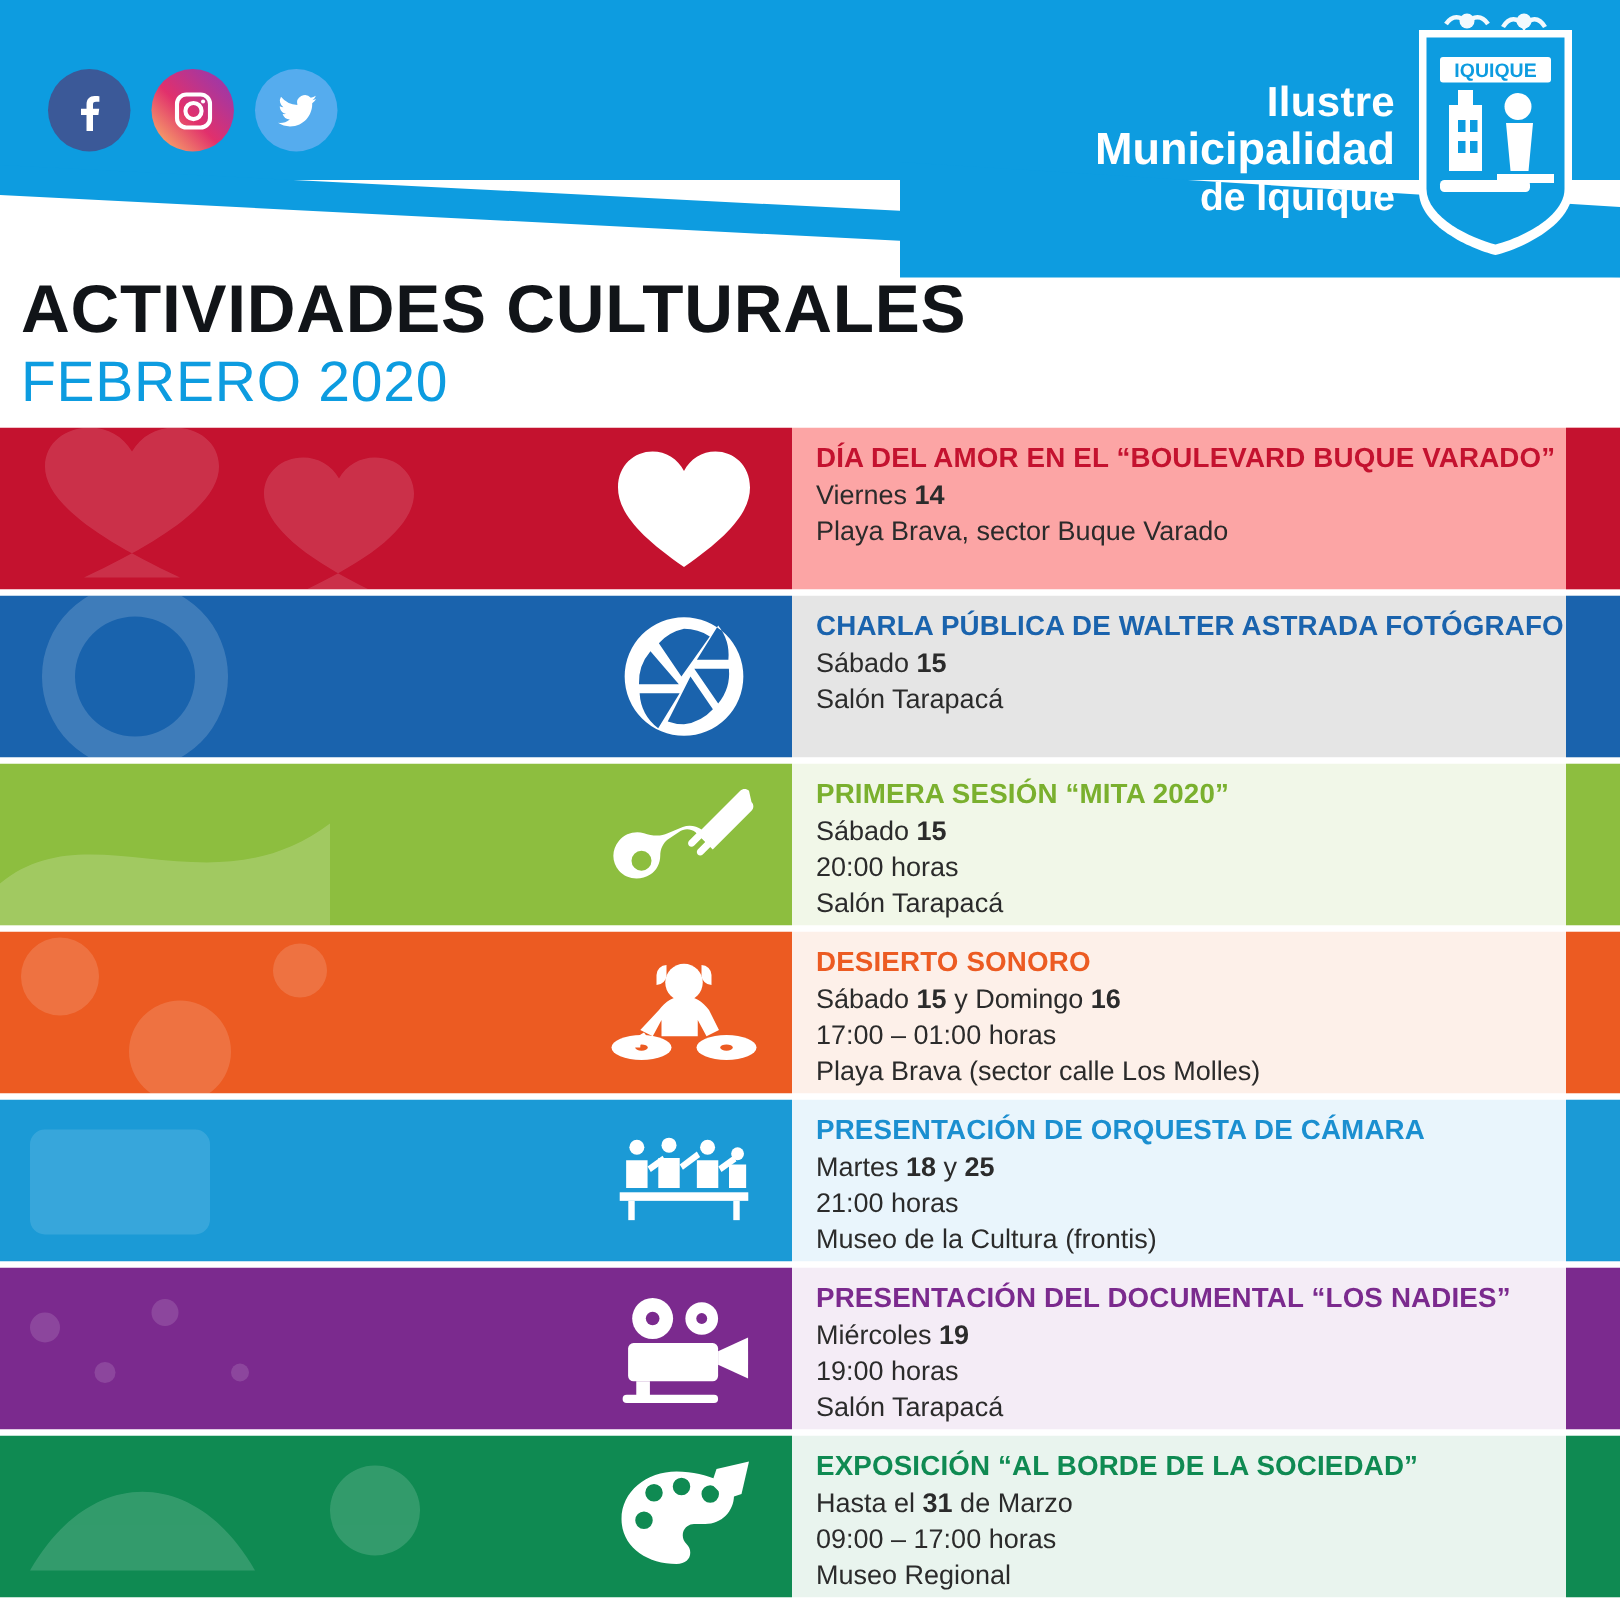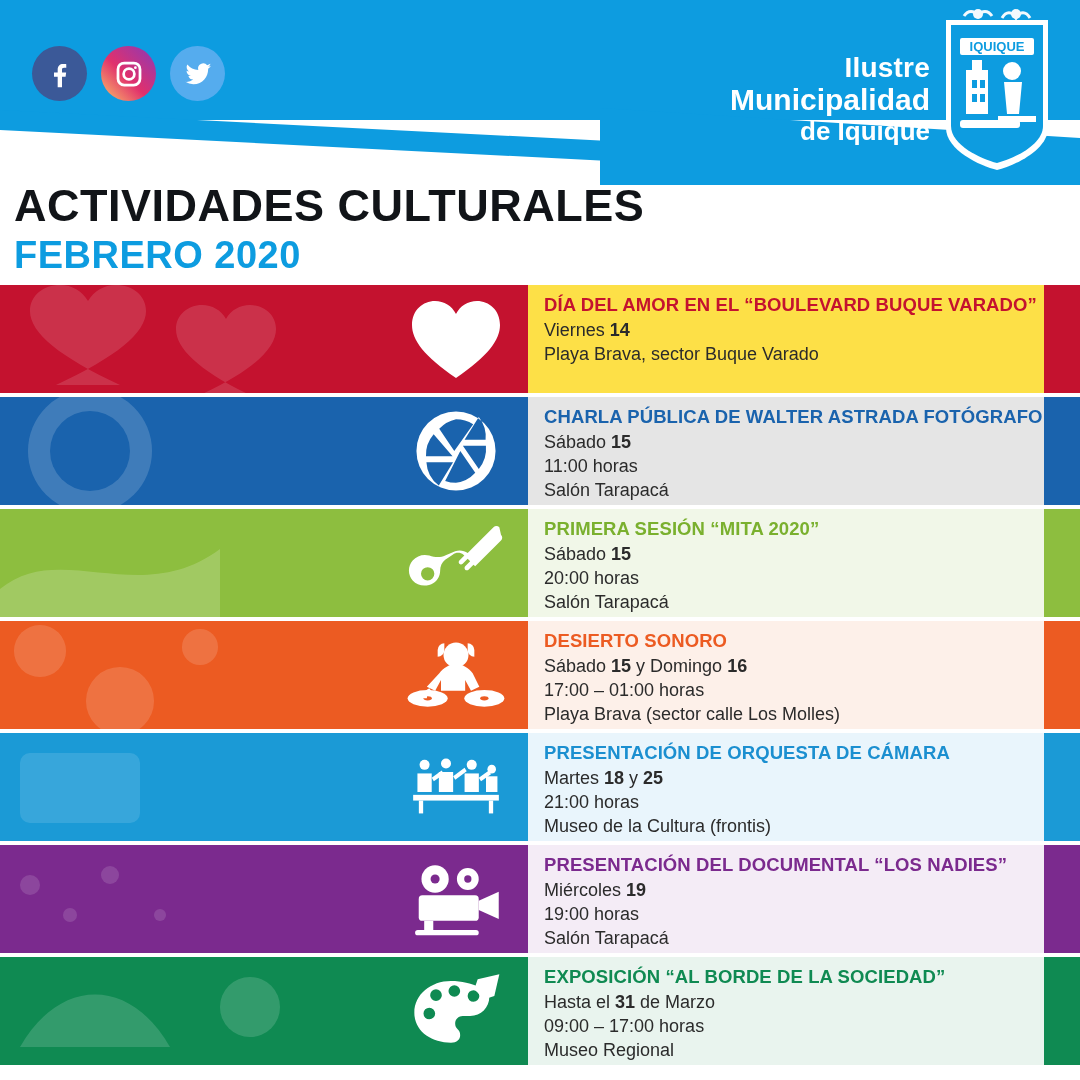--- a/index.html
+++ b/index.html
@@ -65,21 +65,21 @@
 
   
   .title-block {
     position: absolute; top: 180px; left: 14px;
   }
   .title-main {
     font-size: 45px; font-weight: bold; color: #111418;
     letter-spacing: .5px;
   }
   .title-sub {
-    font-size: 38px; font-weight: bold; color: #0d9ce0;
+    font-size: 38px; font-weight: normal; color: #0d9ce0;
     letter-spacing: .5px; margin-top: 2px;
   }
 
   
   .rows {
     position: absolute; top: 285px; left: 0;
     width: 1080px;
   }
   .row {
     position: relative;
@@ -190,21 +190,21 @@
         <svg width="528" height="108" viewBox="0 0 528 108" style="position:absolute;left:0;top:0;opacity:.13">
           <path fill="#fff" d="M120 100C60 72 30 48 30 26 30 10 44 0 60 0c12 0 22 6 28 16C94 6 104 0 116 0c16 0 30 10 30 26 0 22-30 46-90 74z"></path>
           <path fill="#fff" d="M250 110C200 86 176 64 176 44c0-14 12-24 26-24 10 0 19 5 24 14 5-9 14-14 24-14 14 0 26 10 26 24 0 20-24 42-76 66z"></path>
         </svg>
         <div class="icon-wrap">
           <svg viewBox="0 0 100 86">
             <path d="M50 82 C18 60 6 44 6 29 C6 14 17 5 29 5 C38 5 46 10 50 18 C54 10 62 5 71 5 C83 5 94 14 94 29 C94 44 82 60 50 82Z"></path>
           </svg>
         </div>
       </div>
-      <div class="right" style="background: #fde047;">
+      <div class="right" style="background: #fca5a5;">
         <div class="ev-title" style="color: rgb(196, 18, 47);">DÍA DEL AMOR EN EL “BOULEVARD BUQUE VARADO”</div>
         <div class="ev-line">Viernes <b>14</b></div>
         <div class="ev-line">Playa Brava, sector Buque Varado</div>
         <div class="edge" style="background: rgb(196, 18, 47);"></div>
       </div>
     </div>
     <div class="row">
       <div class="left" style="background: rgb(26, 99, 173);">
         <svg width="528" height="108" viewBox="0 0 528 108" style="position:absolute;left:0;top:0;opacity:.16">
           <circle cx="90" cy="54" r="62" fill="#ffffff"></circle>
@@ -212,21 +212,20 @@
         </svg>
         <div class="icon-wrap">
           <svg viewBox="0 0 100 100">
             <path d="M50 4a46 46 0 1 0 0 92 46 46 0 0 0 0-92zm0 9a37 37 0 0 1 20 5.9L48 50 30.5 24.2A36.8 36.8 0 0 1 50 13zm-26 17.4L46 56H15.1A36.9 36.9 0 0 1 24 30.4zM15.6 63h31L30 90.2A37 37 0 0 1 15.6 63zM50 87a37 37 0 0 1-12.6-2.2L55 50l17.4 25.3A36.8 36.8 0 0 1 50 87zm26.5-16.1L58 44h26.8a36.9 36.9 0 0 1-8.3 26.9zM60 37 76.5 10.5A37 37 0 0 1 84.4 37z"></path>
           </svg>
         </div>
       </div>
       <div class="right" style="background: #e5e5e5;">
         <div class="ev-title" style="color: rgb(26, 99, 173);">CHARLA PÚBLICA DE WALTER ASTRADA FOTÓGRAFO</div>
         <div class="ev-line">Sábado <b>15</b></div>
-        <div class="ev-line">11:00 horas</div>
         <div class="ev-line">Salón Tarapacá</div>
         <div class="edge" style="background: rgb(26, 99, 173);"></div>
       </div>
     </div>
     <div class="row">
       <div class="left" style="background: rgb(141, 190, 63);">
         <svg width="528" height="108" viewBox="0 0 528 108" style="position:absolute;left:0;top:0;opacity:.18">
           <path d="M0 80 C60 30 140 100 220 40 L220 108 L0 108Z" fill="#ffffff"></path>
         </svg>
         <div class="icon-wrap">

